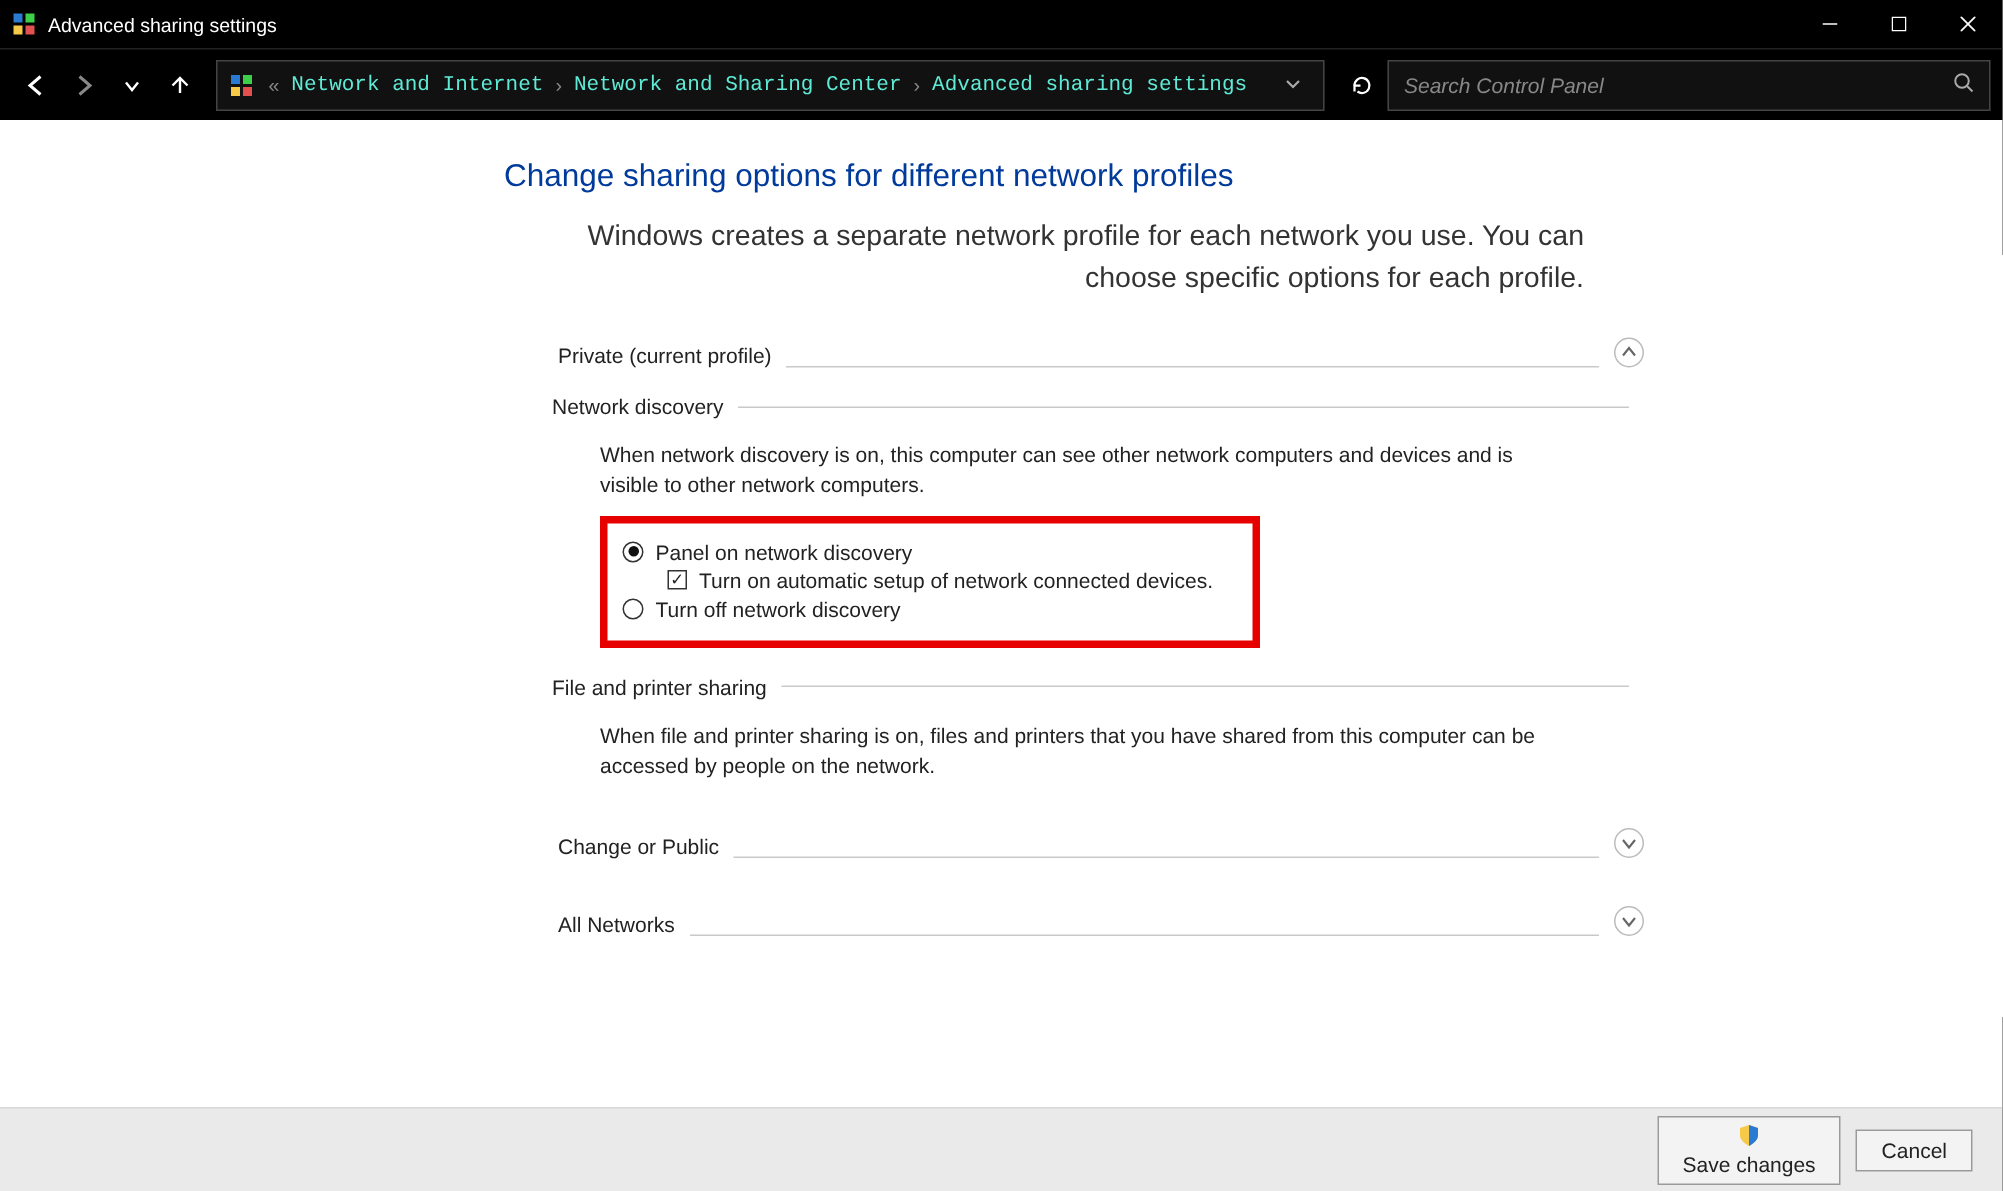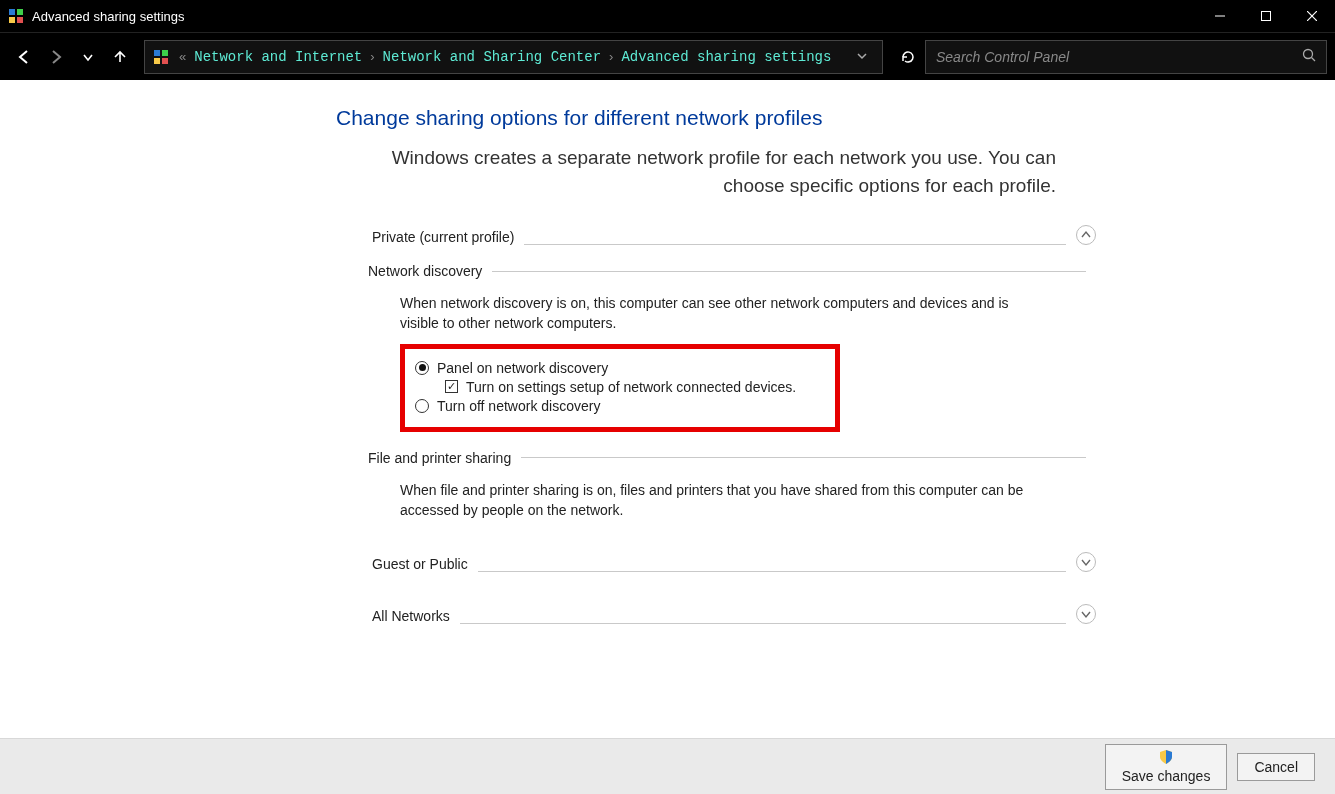--- a/index.html
+++ b/index.html
@@ -155,41 +155,41 @@
       <div class="desc-text">When network discovery is on, this computer can see other network computers and devices and is visible to other network computers.</div>
       <div class="opts highlight">
         <div class="radio-row">
           <span class="radio-outer">
               <span class="radio-inner"></span>
             </span>
           <span>Panel on network discovery</span>
         </div>
         <div class="check-row">
           <span class="check-box">✓</span>
-          <span>Turn on settings setup of network connected devices.</span>
+          <span>Turn on automatic setup of network connected devices.</span>
         </div>
         <div class="radio-row">
           <span class="radio-outer"></span>
           <span>Turn off network discovery</span>
         </div>
       </div>
     </div>
 
     <div class="sub-section">
       <div class="sub-title-row">
         <span class="sub-title">File and printer sharing</span>
         <div class="section-line"></div>
       </div>
       <div class="desc-text">When file and printer sharing is on, files and printers that you have shared from this computer can be accessed by people on the network.</div>
     </div>
 
     <div class="sec-spacer"></div>
 
     <div class="section-row">
-      <span class="section-title">Guest or Public</span>
+      <span class="section-title">Change or Public</span>
       <div class="section-line"></div>
       <div class="expand-btn">
           <svg width="10" height="10">
             <path d="M1 3 L5 8 L9 3" fill="none" stroke="#666" stroke-width="1.4"></path>
           </svg>
         </div>
     </div>
 
     <div class="sec-spacer"></div>
 

